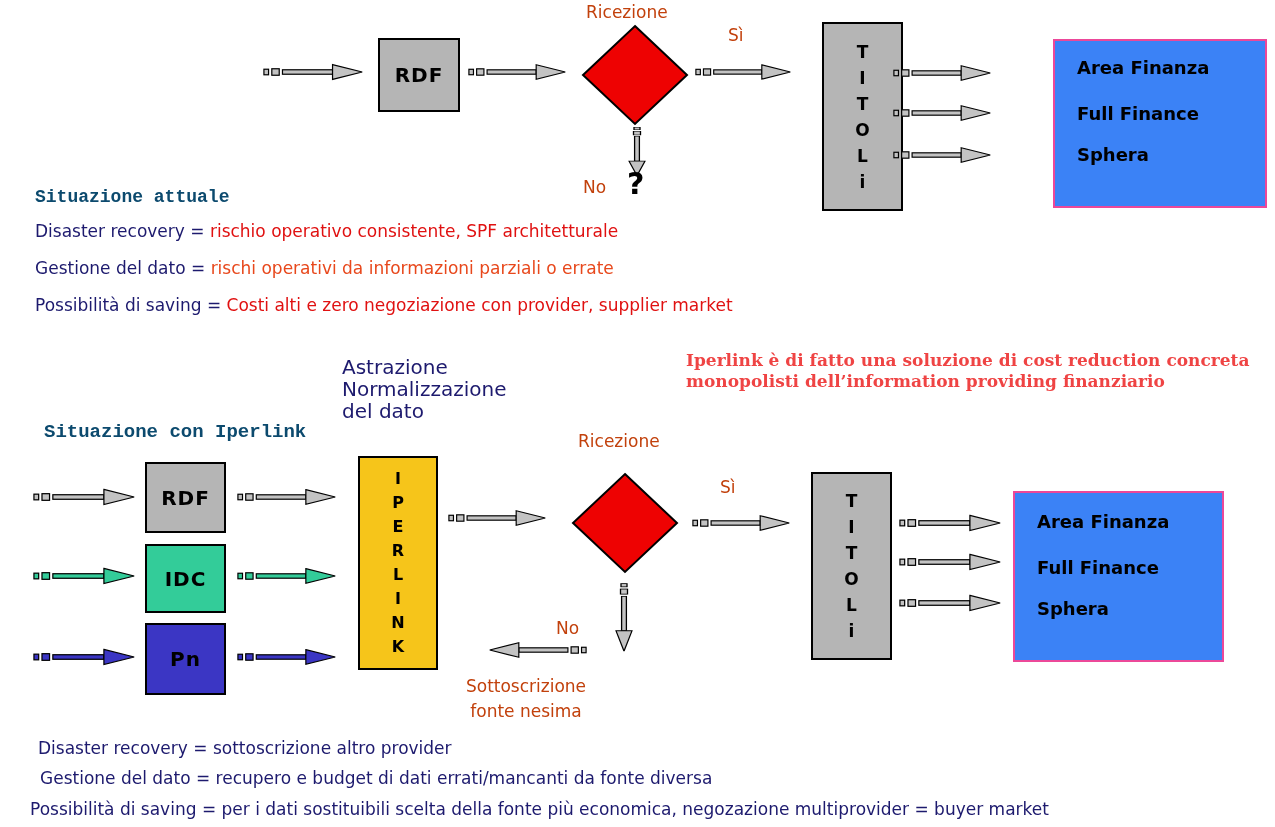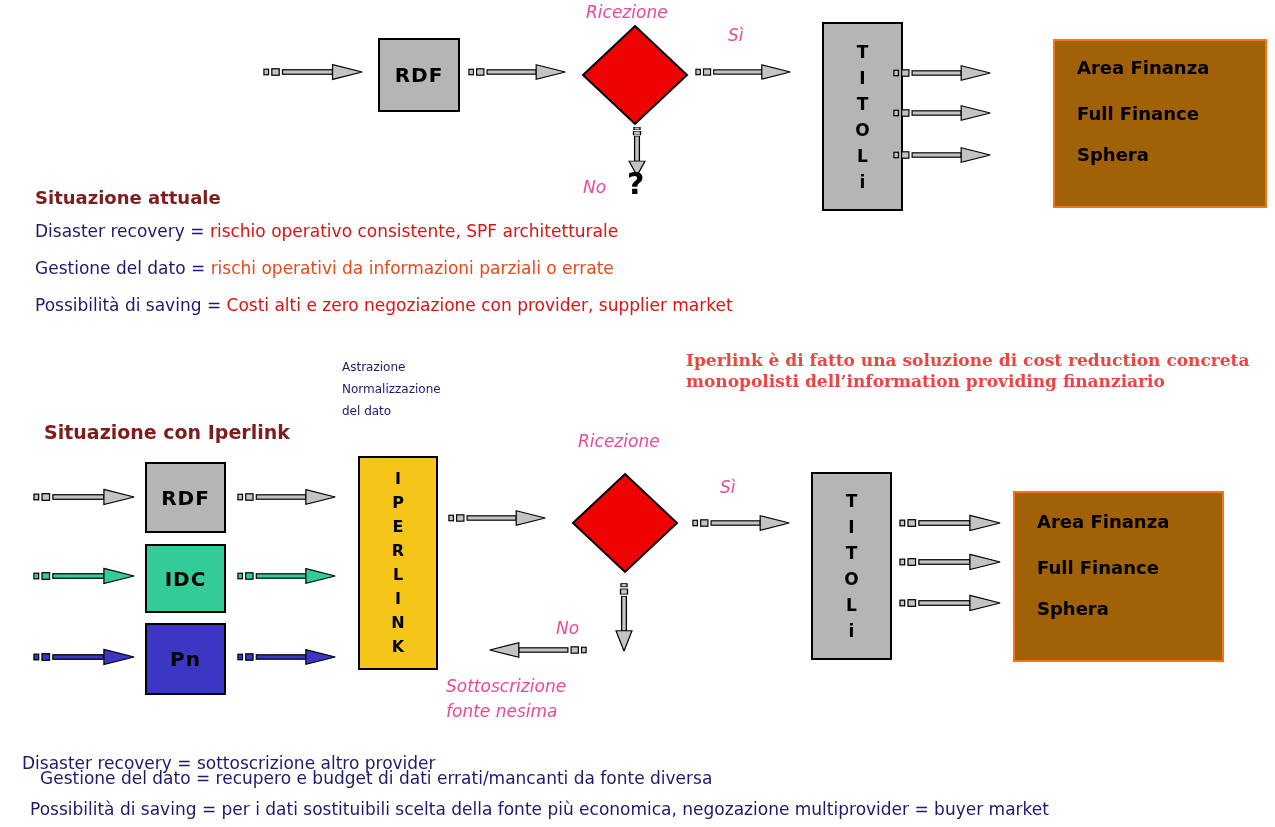--- a/index.html
+++ b/index.html
@@ -5,52 +5,52 @@
   html,body { margin:0; padding:0; background:#ffffff; }
   .canvas {
     position:relative; width:1275px; height:827px; background:#ffffff;
     font-family:"DejaVu Sans","Liberation Sans",sans-serif; overflow:hidden;
   }
   .abs { position:absolute; }
   .navy { color:#1d1a6e; }
   .red  { color:#e01111;text-align:right; }
   .orange { color:#e8481c; }
   .lbl { font-size:17px; white-space:nowrap; }
-  .section-title { font-size:18px; font-weight:bold; color:#7f1d1d; white-space:nowrap; }
-  .flow-label { font-size:17px; color:#ec4899; white-space:nowrap;font-style:italic; }
+  .section-title { font-size:18px; font-weight:bold; color:#0c4a6e; white-space:nowrap;font-family:Liberation Mono, monospace; }
+  .flow-label { font-size:17px; color:#c2410c; white-space:nowrap; }
 
   .node {
     position:absolute; border:2px solid #000; box-sizing:border-box;
     display:flex; align-items:center; justify-content:center;
     font-weight:bold; color:#000;
   }
   .gray  { background:#b5b5b5; }
   .teal  { background:#33cc99; }
   .blue  { background:#3b36c4; }
   .gold  { background:#f6c51a; }
   .node-label { font-size:20px; font-weight:bold; letter-spacing:1px; }
 
   .vletters { flex-direction:column; }
   .vletters .lt { font-size:17px; font-weight:bold; line-height:26px; text-align:center; }
   .gold .lt { line-height:24px; font-size:16px; }
 
   .outbox {
-    position:absolute; background:#a16207; border:2px solid #f97316; box-sizing:border-box;
+    position:absolute; background:#3b82f6; border:2px solid #ec4899; box-sizing:border-box;
   }
   .outbox .out-item {
     position:absolute; left:22px; font-size:18px; font-weight:bold; color:#000; white-space:nowrap;
   }
 
   .claim {
     font-family:"DejaVu Serif","Liberation Serif",serif;
     font-weight:bold; font-size:17px; line-height:21px; color:#ef4444; white-space:nowrap;
   }
-  .note { font-size:12px; line-height:22px; color:#1d1a6e; }
+  .note { font-size:20px; line-height:22px; color:#1d1a6e; }
   .qmark { font-size:30px; font-weight:bold; color:#000; }
-  .center { text-align:left; }
+  .center { text-align:center; }
   svg.arrow { position:absolute; overflow:visible; }
 </style>
 </head>
 <body>
 
 <div class="canvas">
 
   <svg width="0" height="0" style="position:absolute">
     <defs>
       <g id="arrowsym">
@@ -230,17 +230,17 @@
   <svg class="arrow" viewBox="0 0 110 20" style="left:899px; top:593px; width:104px; height:20px; color:#c3c3c3">
       <use href="#arrowsym"></use>
     </svg>
 
   <div class="outbox" style="left:1013px; top:491px; width:211px; height:171px;">
     <div class="out-item" style="top:18px;">Area Finanza</div>
     <div class="out-item" style="top:64px;">Full Finance</div>
     <div class="out-item" style="top:105px;">Sphera</div>
   </div>
 
-  <div class="abs lbl navy" style="left:22px; top:738px;margin-top:15px;">Disaster recovery = sottoscrizione altro provider</div>
+  <div class="abs lbl navy" style="left:38px; top:738px;">Disaster recovery = sottoscrizione altro provider</div>
   <div class="abs lbl navy" style="left:40px; top:768px;">Gestione del dato = recupero e budget di dati errati/mancanti da fonte diversa</div>
   <div class="abs lbl navy" style="left:30px; top:799px;">Possibilità di saving = per i dati sostituibili scelta della fonte più economica, negozazione multiprovider = buyer market</div>
 
 </div>
 
 </body></html>

